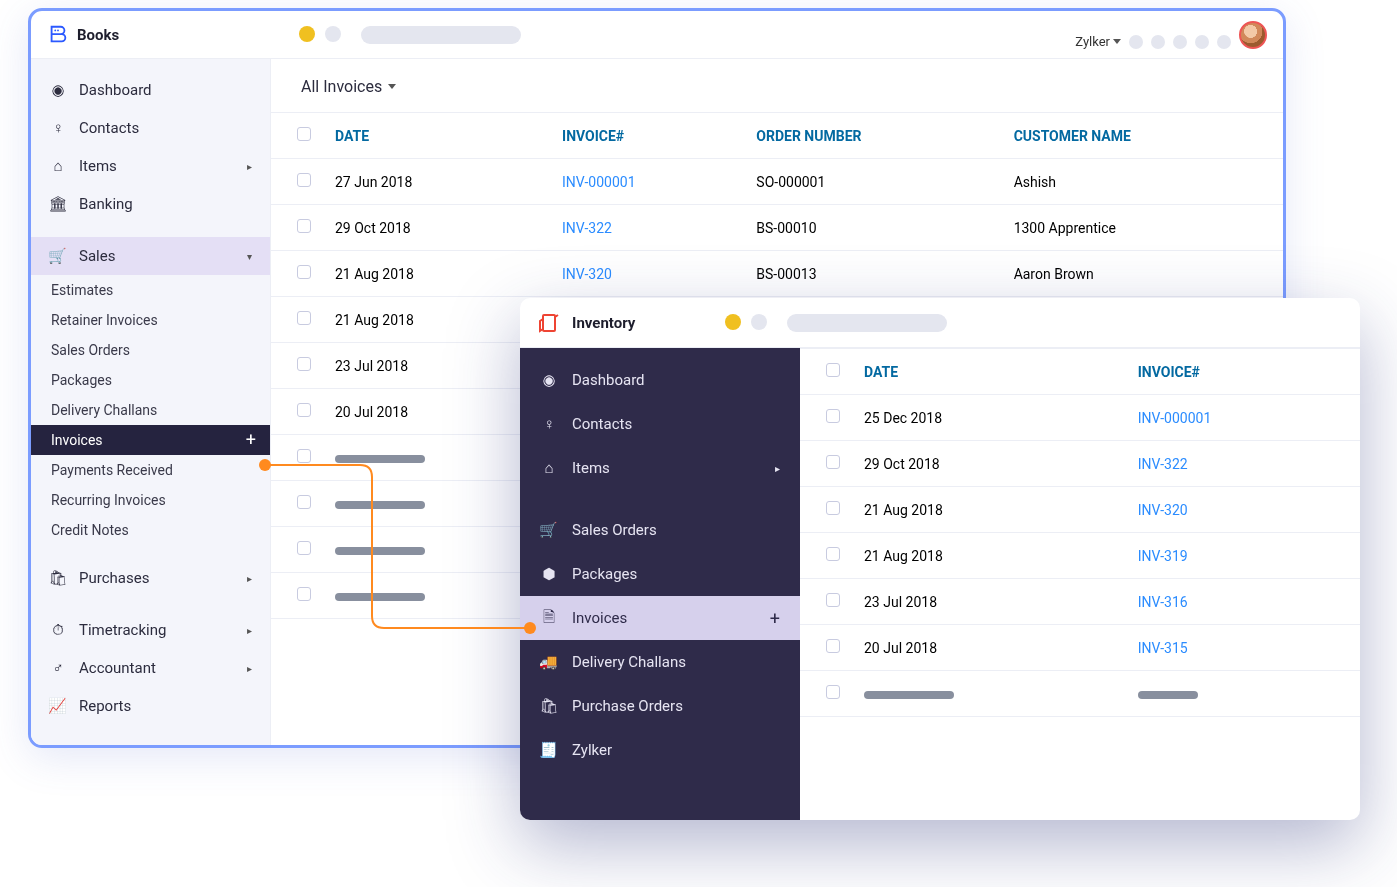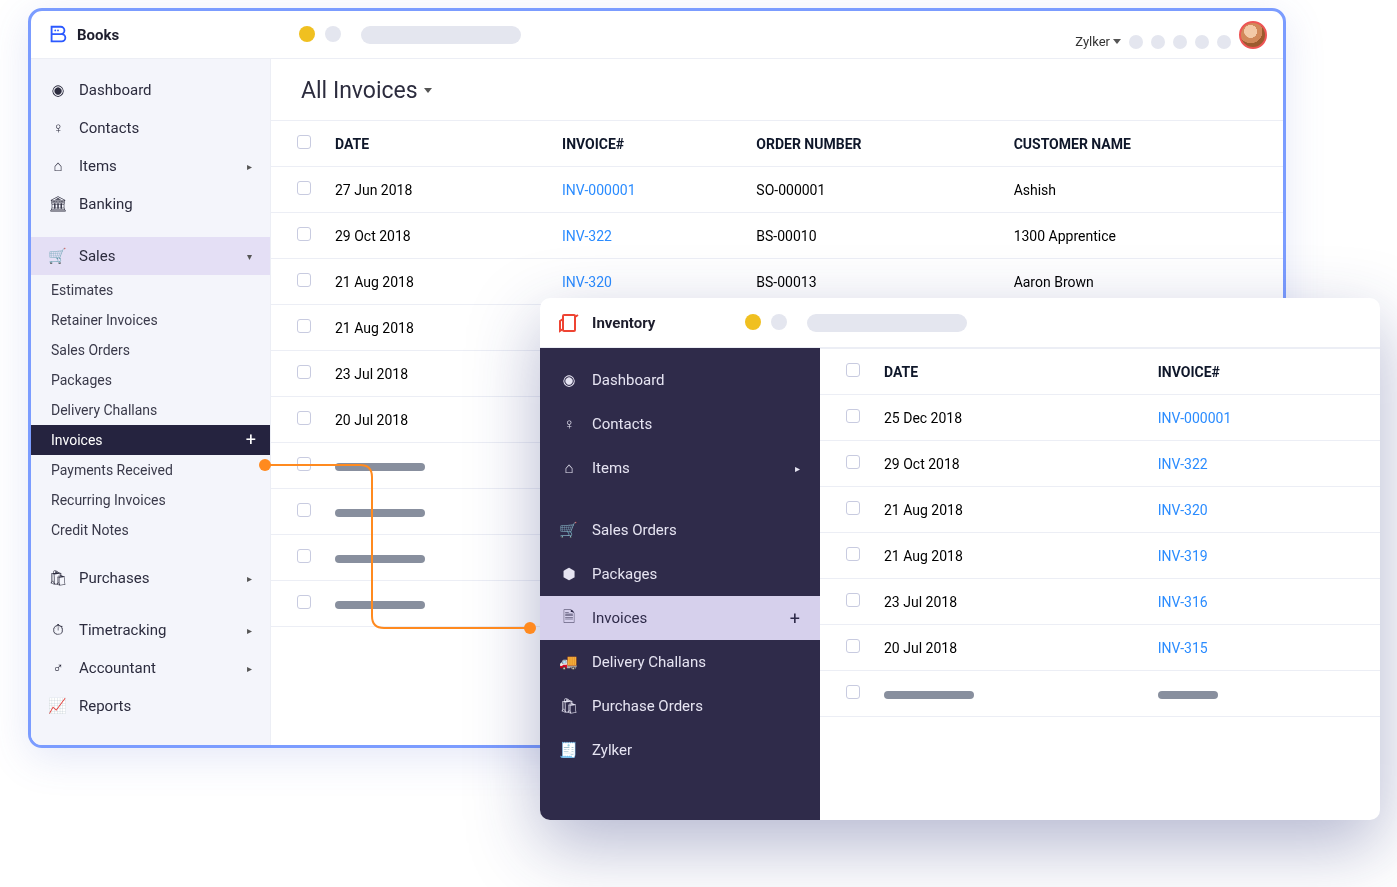--- a/index.html
+++ b/index.html
@@ -26,31 +26,31 @@
 .sb-item { display: flex; align-items: center; height: 38px; padding: 0 18px; font-size: 15px; color: #2c2c3e; cursor: pointer; gap: 12px; }
 .sb-item .chev { margin-left: auto; font-size: 10px; color: #555; }
 .sb-icon { width: 18px; height: 18px; flex-shrink:0; display:flex; align-items:center; justify-content:center;}
 .sb-item.section-gap { margin-top: 14px; }
 .sb-item.sales-hdr { background: #e4dff5; }
 .sb-sub { display: block; padding-left: 20px; height: 30px; line-height: 30px; font-size: 14px; color: #3a3a4a; cursor: pointer; }
 .sb-sub.active { background: #25233f; color: #fff; display:flex; align-items:center; padding-right:14px;}
 .sb-sub.active .plus { margin-left:auto; font-size:18px;}
 
 .books-main { flex: 1; display: flex; flex-direction: column; }
-.page-title { padding: 18px 30px 16px; font-size: 23px; color: #2c2c3e; display:flex; align-items:center; gap:6px;}
+.page-title { padding: 18px 30px 16px; font-size: 16px; color: #2c2c3e; display:flex; align-items:center; gap:6px;}
 .tbl { width: 100%; border-collapse: collapse; }
 .tbl th, .tbl td { text-align: left; padding: 14px 12px; border-bottom: 1px solid #eceef5; font-size: 14px; }
-.tbl th { font-weight: 700; color: #0f172a; border-top:1px solid #eceef5; border-bottom:1px solid #eceef5;}
+.tbl th { font-weight: 700; color: #0369a1; border-top:1px solid #eceef5; border-bottom:1px solid #eceef5;}
 .tbl td.link { color: #2b8cff; }
 .chk { width: 14px; height: 14px; border: 1.5px solid #c8cbe0; border-radius: 3px; display:inline-block;}
 .skeleton { height: 8px; background: #888f9e; border-radius: 4px; width: 90px; display:inline-block;}
 .tbl .chk-col { width: 44px; padding-left: 26px; }
 
 
-.inv-window { position: absolute; top: 298px; left: 540px; width: 840px; height: 522px; background: #fff; border-radius: 10px; overflow: hidden; box-shadow: 0 25px 70px rgba(40,50,120,.35); }
+.inv-window { position: absolute; top: 298px; left: 520px; width: 840px; height: 522px; background: #fff; border-radius: 10px; overflow: hidden; box-shadow: 0 25px 70px rgba(40,50,120,.35); }
 .inv-header { height: 50px; display: flex; align-items: center; padding: 0 18px; border-bottom: 1px solid #eceef5; }
 .logo-inv { width: 24px; height: 24px; margin-right: 10px; color:#e43; }
 .inv-body { display: flex; height: calc(100% - 50px); }
 .inv-sidebar { width: 280px; background: #2f2b4a; padding-top: 10px; }
 .inv-item { display: flex; align-items: center; height: 44px; padding: 0 20px; color: #e6e4f2; font-size: 15px; gap: 14px; cursor:pointer;}
 .inv-item .chev { margin-left: auto; font-size: 10px; }
 .inv-item.gap { margin-top: 18px; }
 .inv-item.active { background: #d6d0ec; color: #2f2b4a; }
 .inv-item.active .plus { margin-left:auto; font-size:18px; color:#2f2b4a;}
 .inv-main { flex: 1; }

